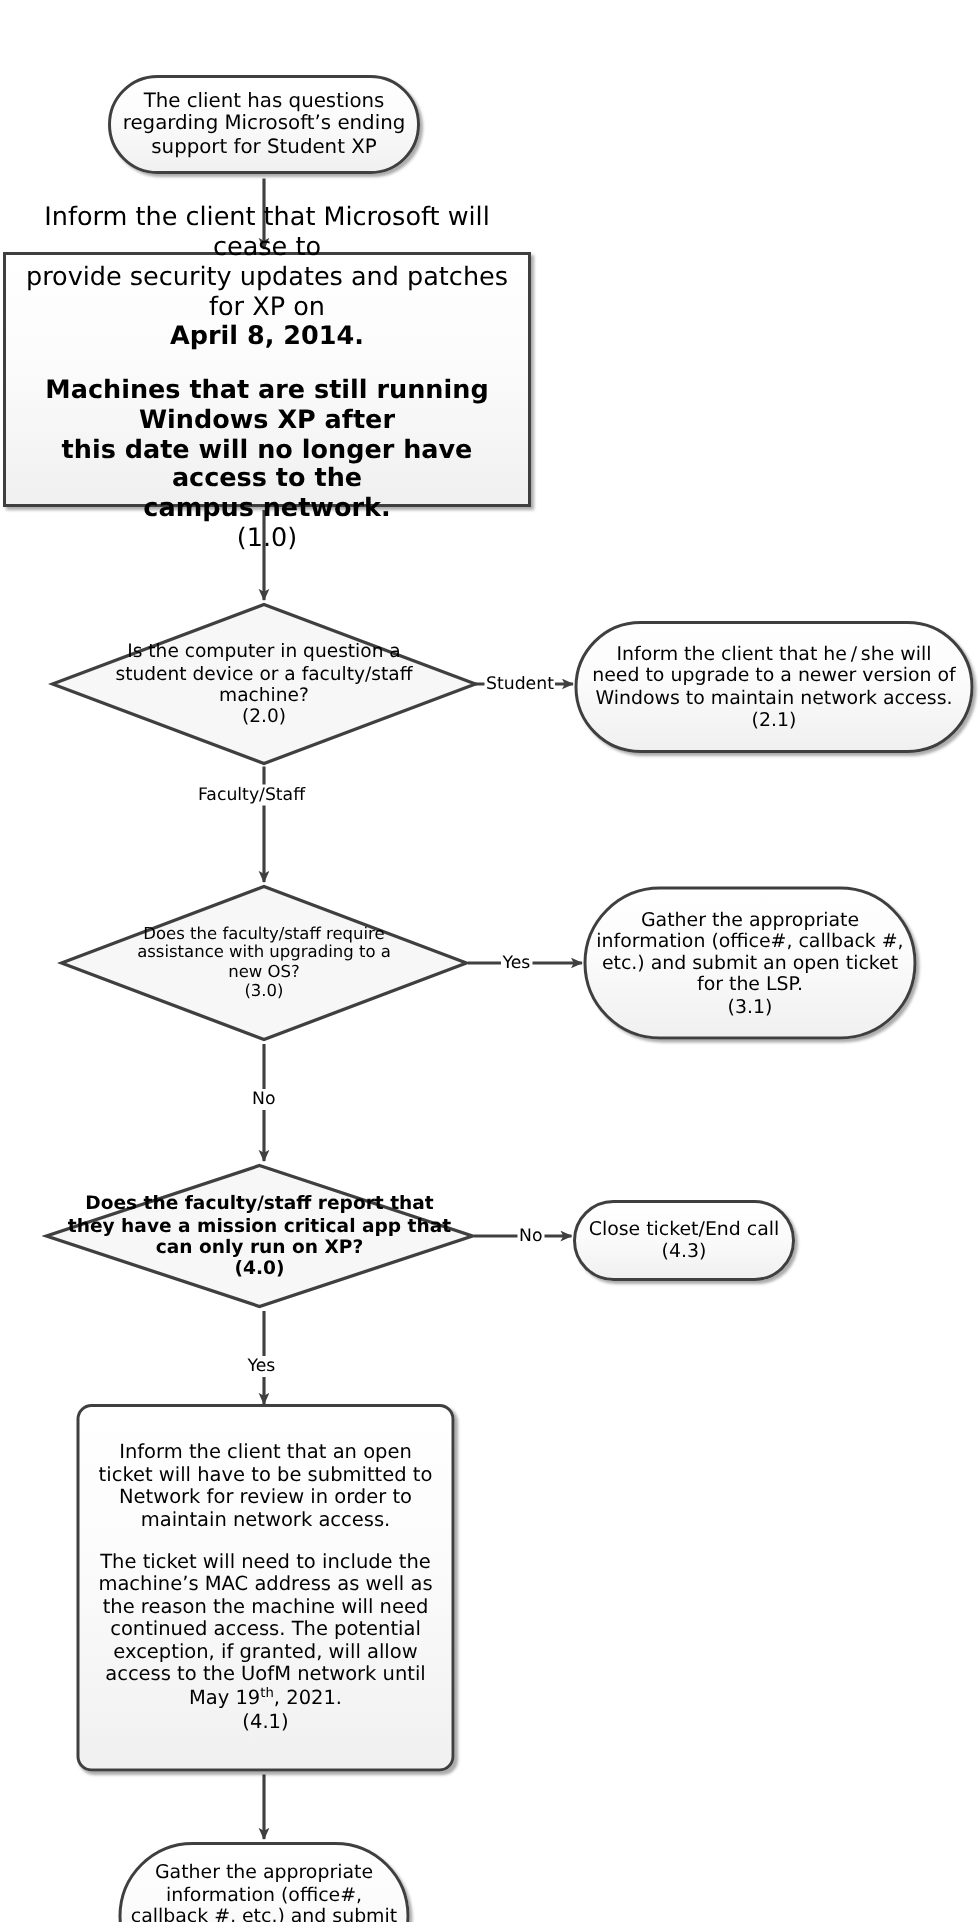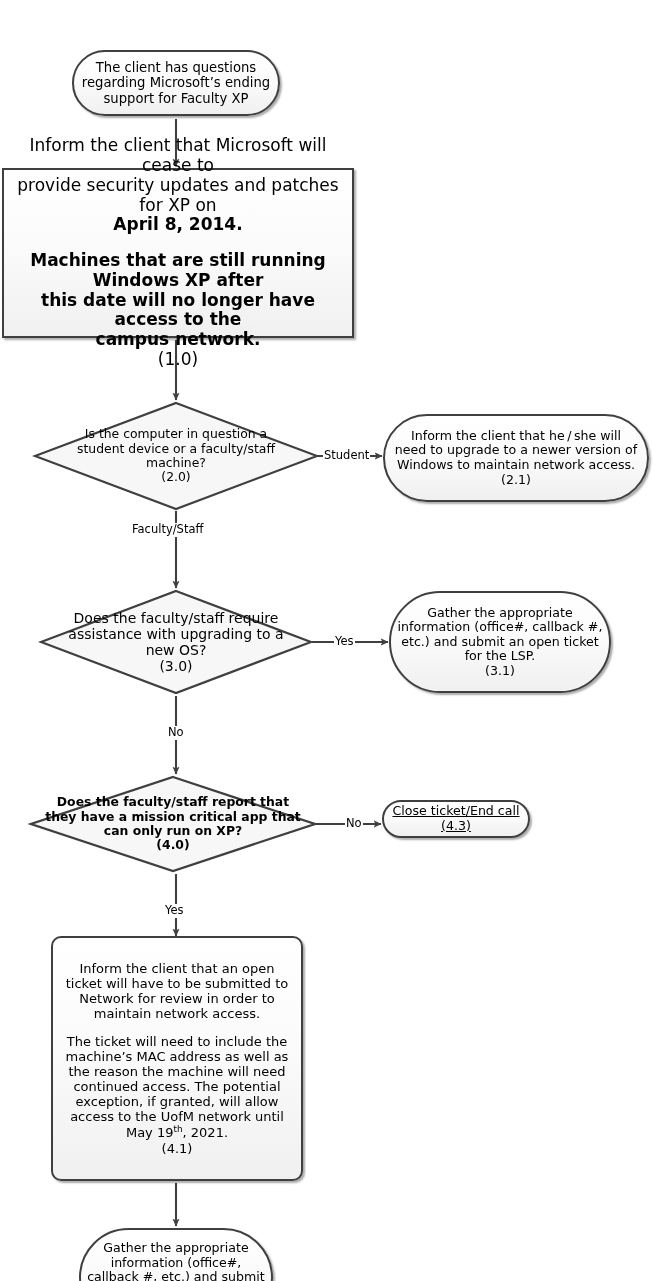--- a/index.html
+++ b/index.html
@@ -108,21 +108,21 @@
       <line x1="176" y1="826" x2="176" y2="888" marker-end="url(#arrow)"></line>
 
       <line x1="176" y1="1135" x2="176" y2="1178" marker-end="url(#arrow)"></line>
     </g>
   </svg>
 
   <div class="node terminator" style="left:72px; top:2px; width:208px; height:66px; font-size:13.2px;">
     <div class="txt">
       <span>The client has questions</span><br>
       <span>regarding Microsoft’s ending</span><br>
-      <span>support for Faculty XP</span>
+      <span>support for Student XP</span>
     </div>
   </div>
 
   <div class="node process" style="left:2px; top:120px; width:352px; height:170px; font-size:17px;">
     <div class="txt">
       <span>Inform the client that Microsoft will cease to</span><br>
       <span>provide security updates and patches for XP on</span><br>
       <span class="bold">April 8, 2014.</span>
       <span class="blank"></span>
       <span class="bold">Machines that are still running Windows XP after</span><br>
@@ -146,21 +146,21 @@
 
   <div class="node terminator" style="left:383px; top:366px; width:266px; height:88px; font-size:12.6px;">
     <div class="txt">
       <span>Inform the client that he / she will</span><br>
       <span>need to upgrade to a newer version of</span><br>
       <span>Windows to maintain network access.</span><br>
       <span>(2.1)</span>
     </div>
   </div>
 
-  <div class="node decision" style="left:38px; top:540px; width:276px; height:108px; font-size:14px;">
+  <div class="node decision" style="left:38px; top:540px; width:276px; height:108px; font-size:11px;">
     <svg class="dia-svg" width="276" height="108" viewBox="0 0 276 108" xmlns="http://www.w3.org/2000/svg">
       <polygon points="138,3 273,54 138,105 3,54" fill="#f7f7f7" stroke="#3f3f3f" stroke-width="2.2"></polygon>
     </svg>
     <div class="txt">
       <span>Does the faculty/staff require</span><br>
       <span>assistance with upgrading to a</span><br>
       <span>new OS?</span><br>
       <span>(3.0)</span>
     </div>
   </div>
@@ -180,21 +180,21 @@
       <polygon points="145,3 287,50 145,97 3,50" fill="#f7f7f7" stroke="#3f3f3f" stroke-width="2.2"></polygon>
     </svg>
     <div class="txt">
       <span>Does the faculty/staff report that</span><br>
       <span>they have a mission critical app that</span><br>
       <span>can only run on XP?</span><br>
       <span>(4.0)</span>
     </div>
   </div>
 
-  <div class="node terminator" style="left:382px; top:752px; width:148px; height:38px; font-size:12.6px;text-decoration:underline;">
+  <div class="node terminator" style="left:382px; top:752px; width:148px; height:54px; font-size:12.6px;">
     <div class="txt">
       <span>Close ticket/End call</span><br>
       <span>(4.3)</span>
     </div>
   </div>
 
   <div class="node process" style="left:51px; top:888px; width:252px; height:245px; font-size:13px;border-radius:10px;">
     <div class="txt">
       <span>Inform the client that an open</span><br>
       <span>ticket will have to be submitted to</span><br>

